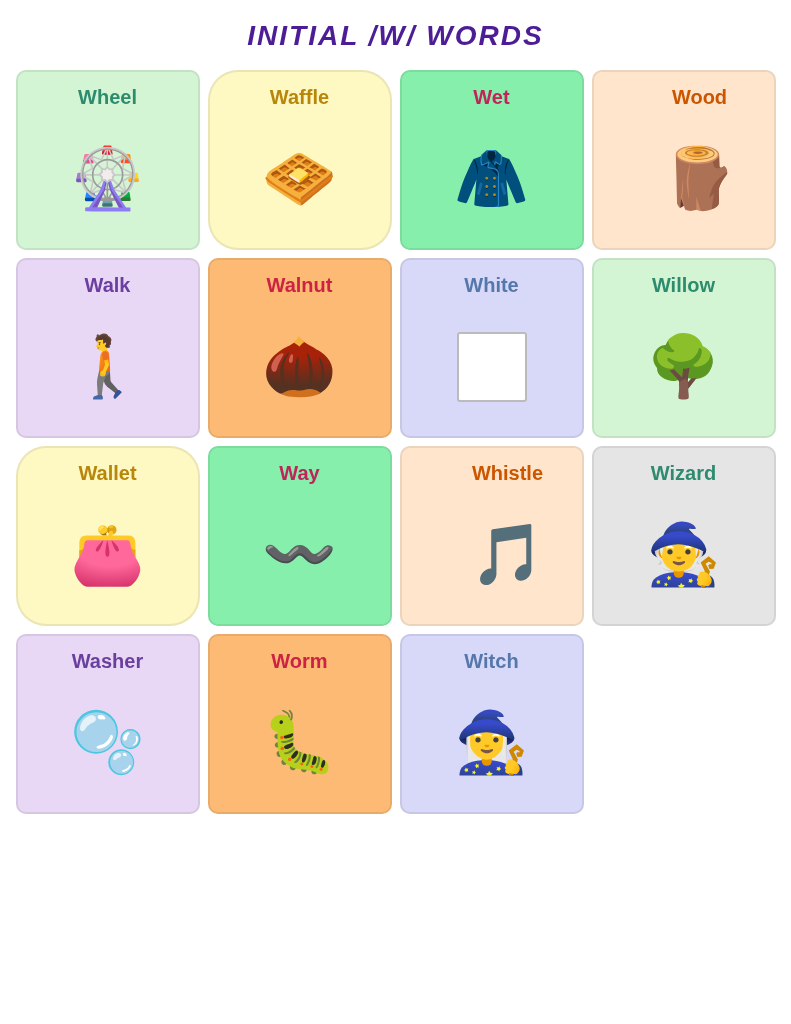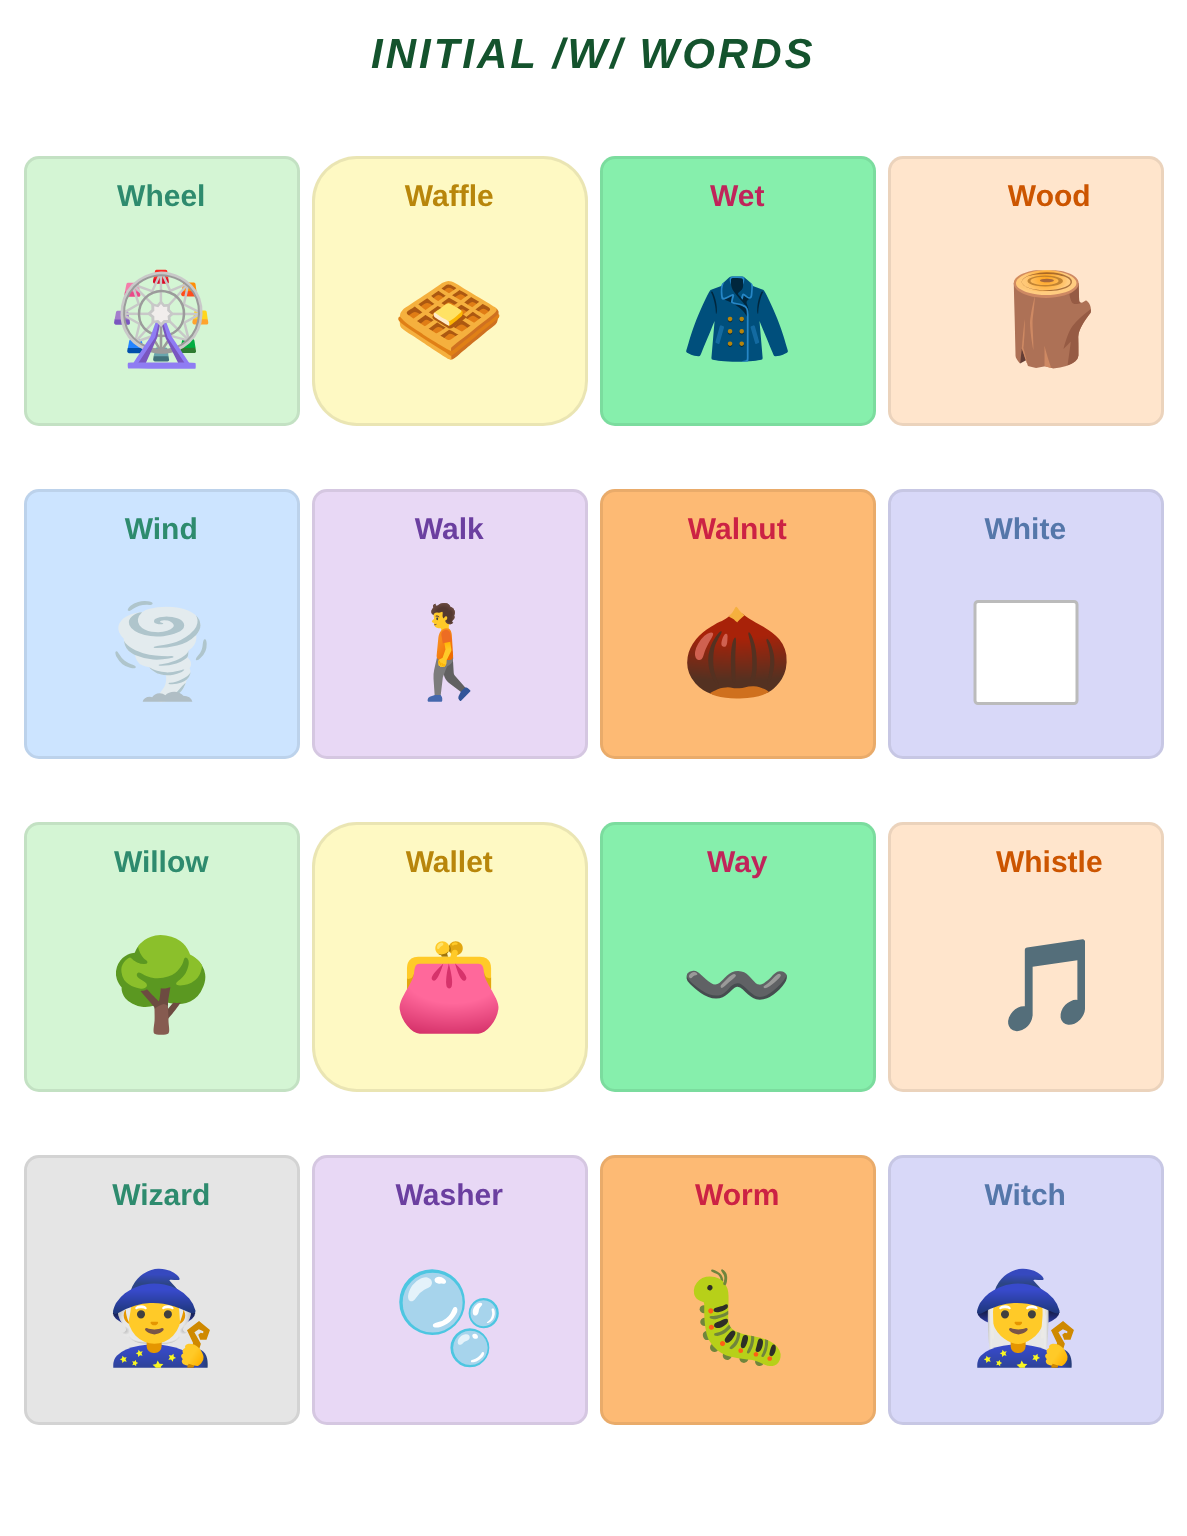--- a/index.html
+++ b/index.html
@@ -9,40 +9,39 @@
       display: flex;
       flex-direction: column;
       align-items: center;
       padding: 20px 10px;
       width: 791px;
       min-height: 1024px;
     }
     .page-title {
       font-size: 28px;
       font-weight: 900;
-      color: #14532d;
+      color: #4c1d95;
       letter-spacing: 2px;
       margin-bottom: 18px;
       font-style: italic;
     }
     .grid {
       display: grid;
       grid-template-columns: repeat(4, 1fr);
       gap: 8px;
       width: 760px;
     }
     .card {
       border-radius: 10px;
       border: 2px solid rgba(0,0,0,0.08);
       display: flex;
       flex-direction: column;
       align-items: center;
       padding: 14px 8px 18px 8px;
       min-height: 180px;
-      margin-top: 34px;
     }
     .card-label {
       font-size: 20px;
       font-weight: 800;
       margin-bottom: 18px;
       text-align: center;
     }
     .card-icon {
       font-size: 60px;
       line-height: 1;
@@ -99,24 +98,20 @@
       <div class="card-icon">🧇</div>
     </div>
     <div class="card bg-pink">
       <div class="card-label col-crimson">Wet</div>
       <div class="card-icon">🧥</div>
     </div>
     <div class="card bg-peach">
       <div class="card-label col-orange">Wood</div>
       <div class="card-icon">🪵</div>
     </div>
-    <div class="card bg-blue">
-      <div class="card-label col-teal">Wind</div>
-      <div class="card-icon">🌪️</div>
-    </div>
     <div class="card bg-lavender">
       <div class="card-label col-purple">Walk</div>
       <div class="card-icon">🚶</div>
     </div>
     <div class="card bg-salmon">
       <div class="card-label col-red">Walnut</div>
       <div class="card-icon">🌰</div>
     </div>
     <div class="card bg-periwinkle">
       <div class="card-label col-steel">White</div>

